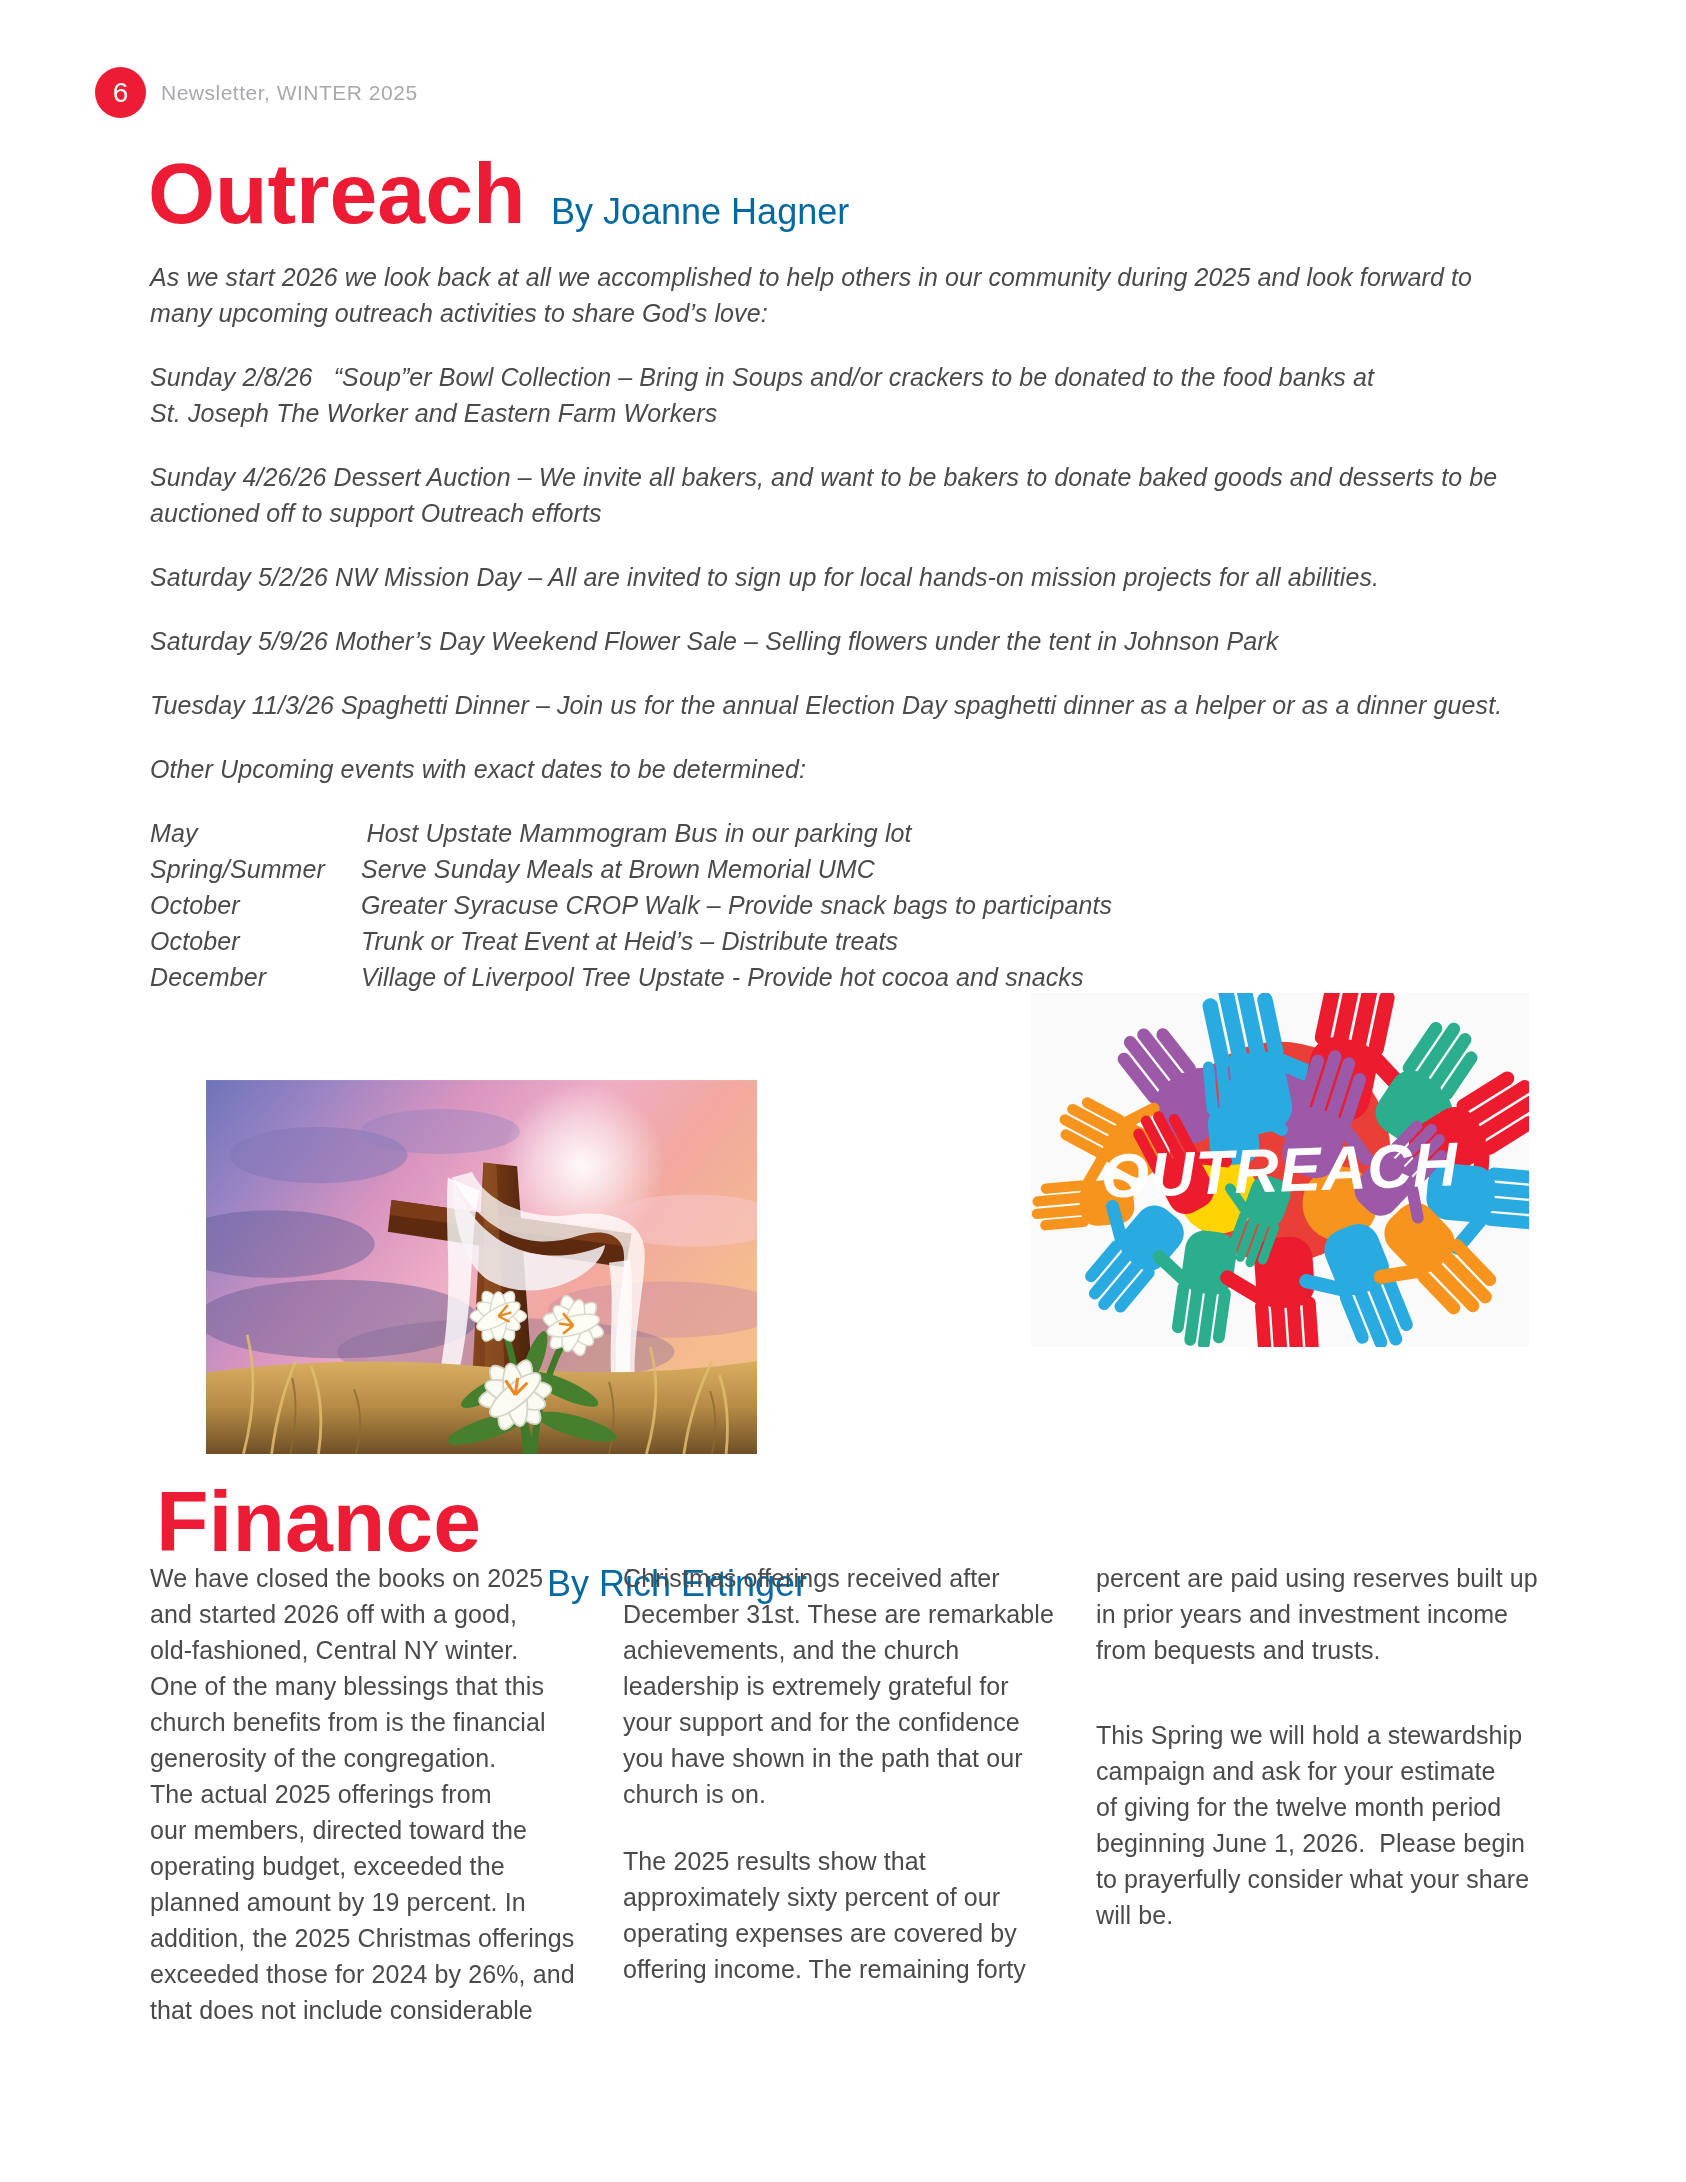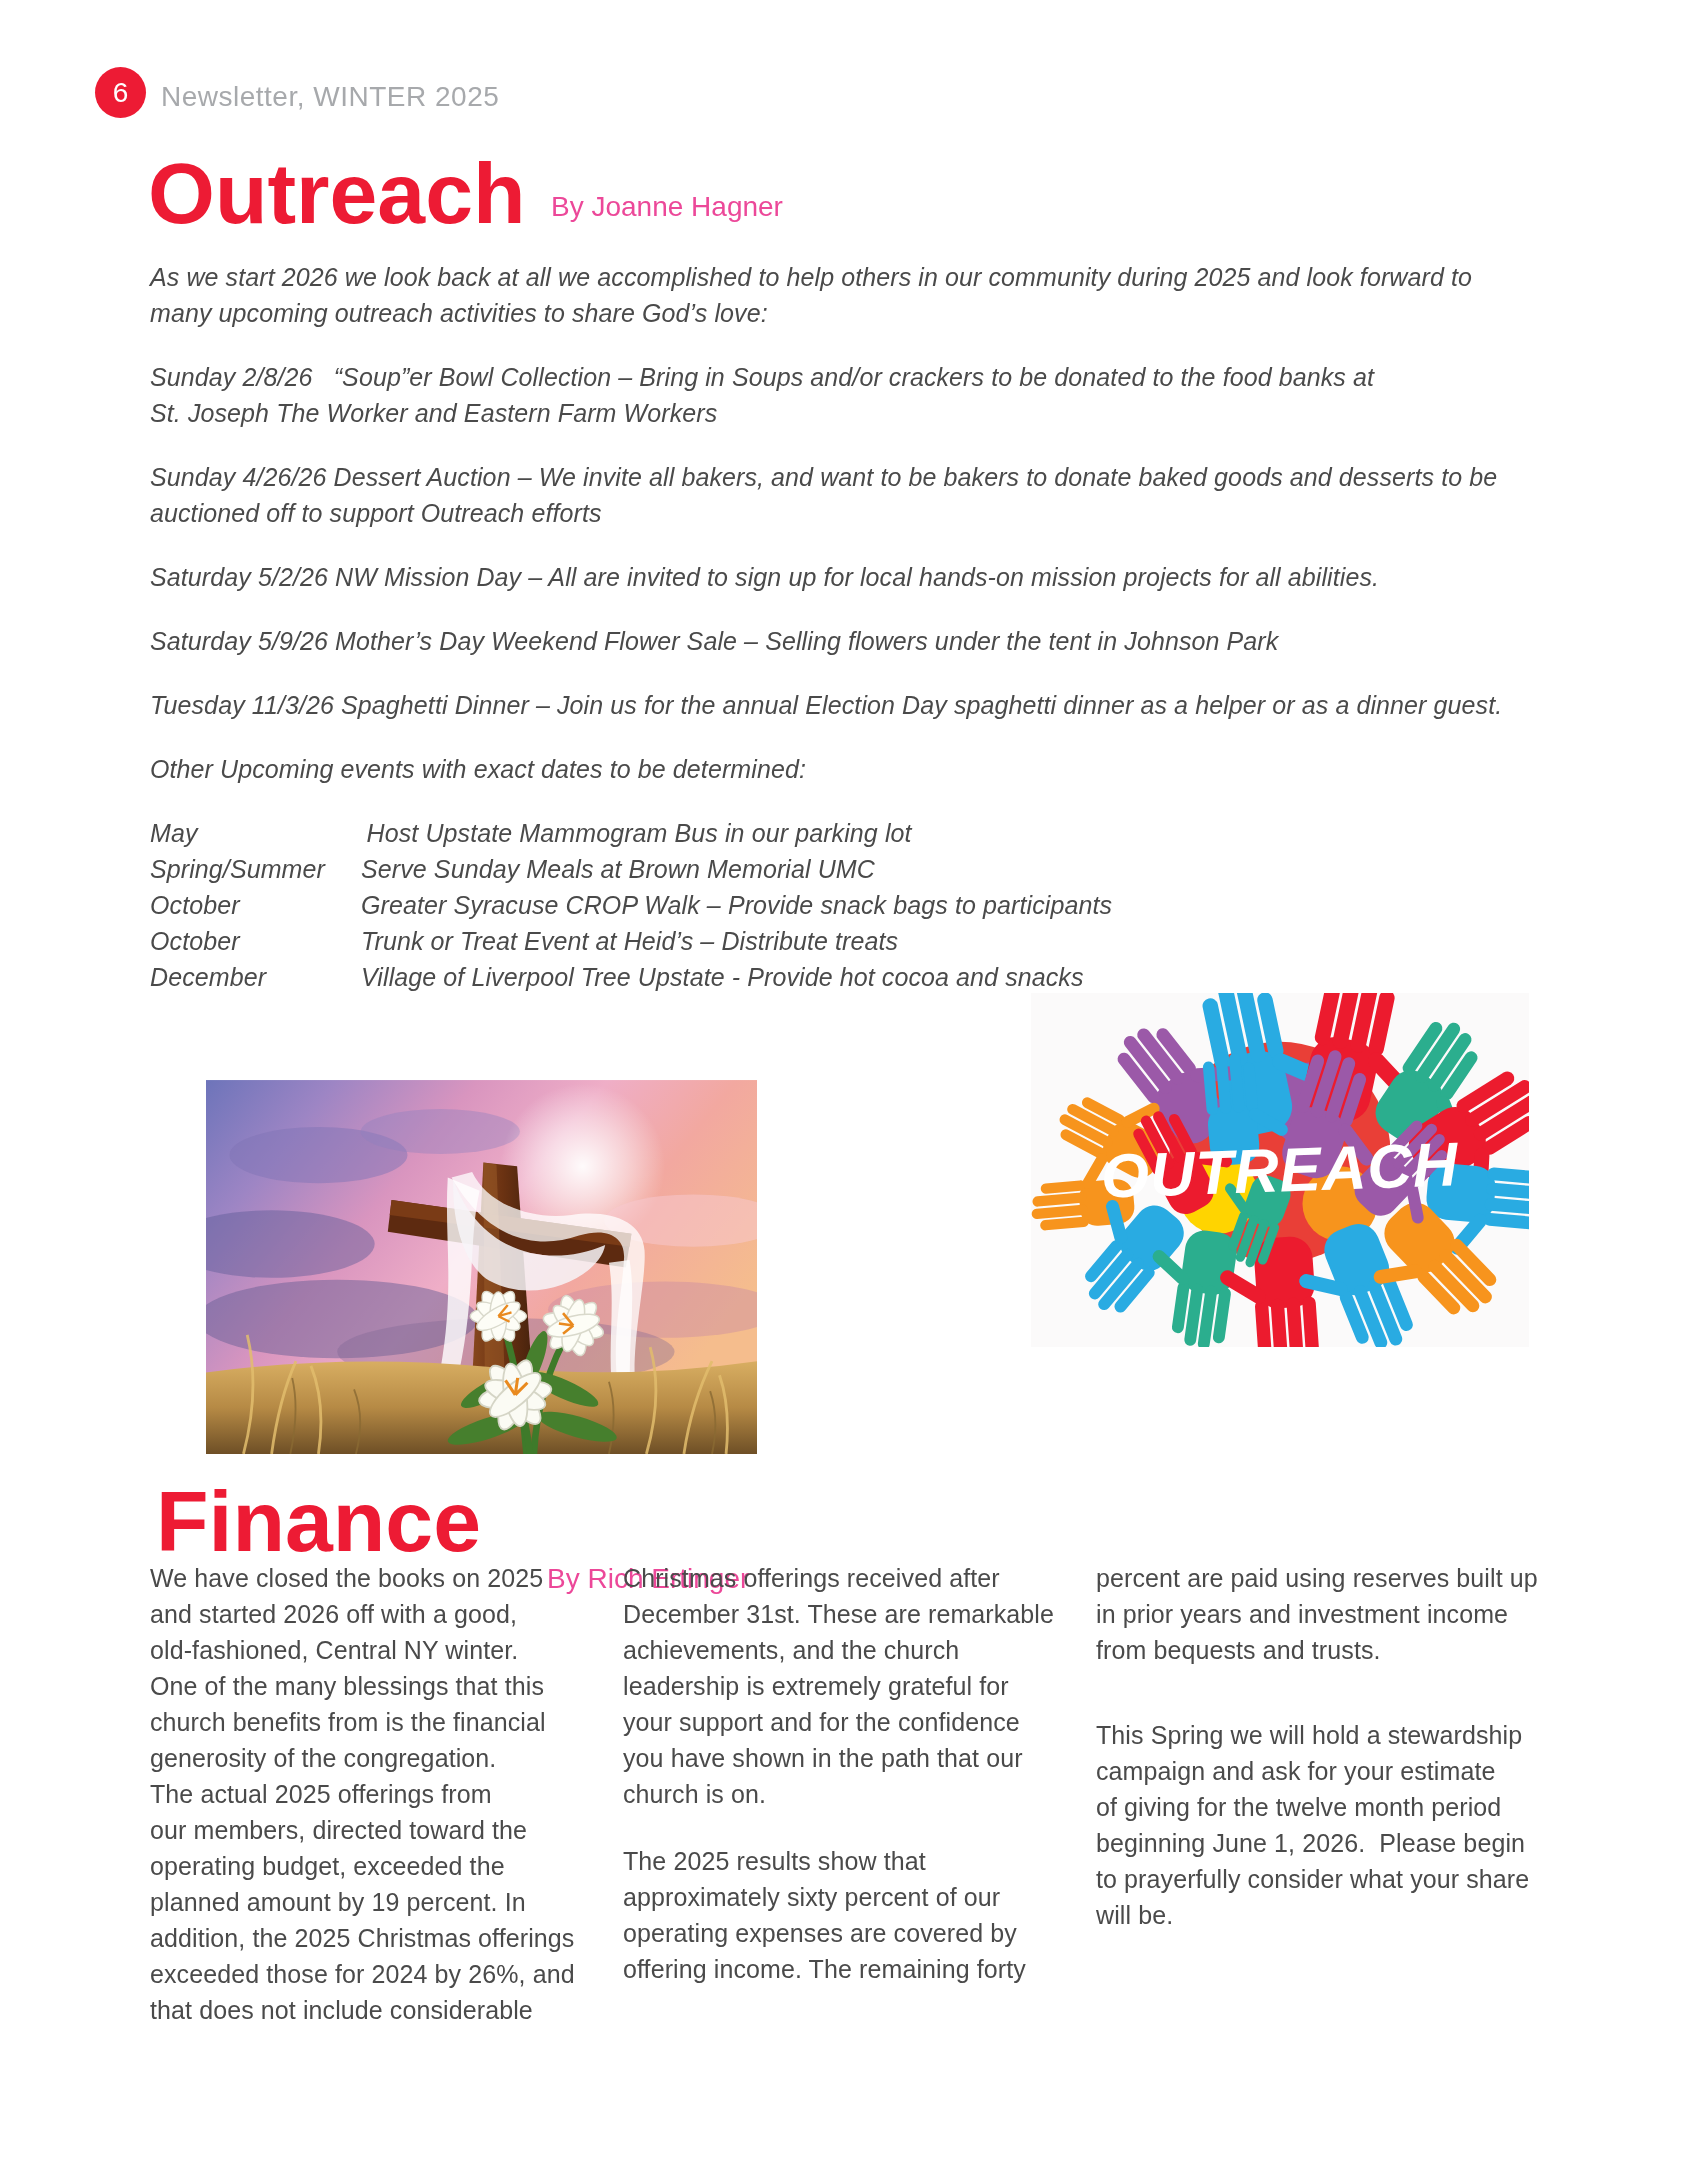--- a/index.html
+++ b/index.html
@@ -2,24 +2,24 @@
 <html style="font-size:15px"><head>
 <meta charset="utf-8">
 <style>
   html,body{margin:0;padding:0;background:#ffffff;}
   .page{position:relative;width:1686px;height:2182px;background:#ffffff;overflow:hidden;
         font-family:"Liberation Sans",sans-serif;color:#4a4a4a;}
   
   .page-badge{position:absolute;left:95px;top:67px;width:51px;height:51px;border-radius:50%;
               background:#ED1B34;display:flex;align-items:center;justify-content:center;
               color:#ffffff;font-size:28px;font-weight:300;}
-  .masthead{position:absolute;left:161px;top:81px;font-size:28px;color:#A7A9AC;letter-spacing:0.5px;}
+  .masthead{position:absolute;left:161px;top:81px;font-size:21px;color:#A7A9AC;letter-spacing:0.5px;}
   
   .section-title{position:absolute;font-size:86px;font-weight:700;color:#ED1B34;line-height:1;}
-  .byline{position:absolute;font-size:28px;color:#ec4899;}
+  .byline{position:absolute;font-size:36px;color:#0369a1;}
   
   .flow{position:absolute;left:150px;top:259px;width:1462px;font-style:italic;}
   .body-text{font-size:25px;line-height:36px;color:#4a4a4a;white-space:pre-wrap;
              font-weight:400;letter-spacing:0.1px;}
   .flow p{margin:0 0 28px 0;}
   .schedule{margin-top:0;}
   .schedule-row{display:flex;}
   .schedule-month{width:211px;flex:none;}
   .schedule-desc{flex:1;}
   

